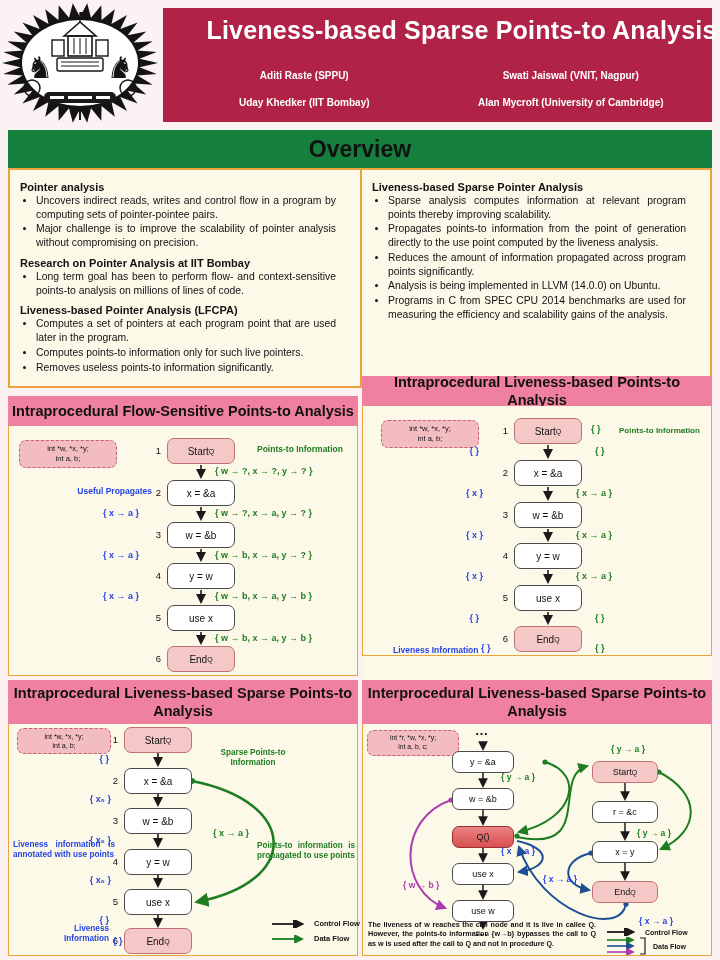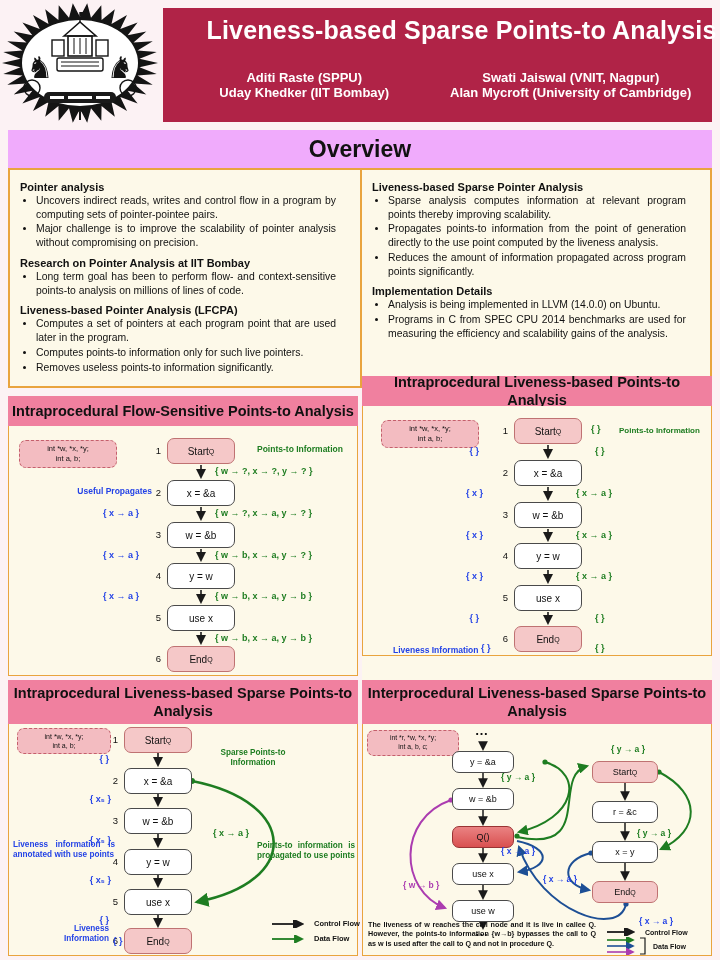--- a/index.html
+++ b/index.html
@@ -2,25 +2,25 @@
 <html><head>
 <meta charset="utf-8">
 <style>
   html,body{margin:0;padding:0;}
   body{font-family:"Liberation Sans",sans-serif;background:#fbeef1;}
   .poster{position:relative;width:720px;height:960px;background:#fcf2f4;overflow:hidden;}
 
   
   .titlebox{position:absolute;left:163px;top:8px;width:549px;height:114px;background:#b02347;color:#fff;}
   .main-title{position:absolute;left:0;top:8px;width:100%;text-align:center;font-size:25px;font-weight:bold;letter-spacing:.2px;padding-left:24px;}
-  .authors{position:absolute;left:8px;top:62px;width:533px;display:grid;grid-template-columns:1fr 1fr;row-gap:0;font-size:13px;font-weight:bold;text-align:center;}
+  .authors{position:absolute;left:8px;top:62px;width:533px;display:grid;grid-template-columns:1fr 1fr;row-gap:16px;font-size:10px;font-weight:bold;text-align:center;}
   .logo{position:absolute;left:0px;top:2px;width:160px;height:122px;}
 
   
-  .banner{position:absolute;left:8px;top:130px;width:704px;height:38px;background:#f0abfc;display:flex;align-items:center;justify-content:center;font-size:23px;font-weight:bold;color:#111;}
+  .banner{position:absolute;left:8px;top:130px;width:704px;height:38px;background:#15803d;display:flex;align-items:center;justify-content:center;font-size:23px;font-weight:bold;color:#111;}
   .ovbody{position:absolute;left:8px;top:168px;width:704px;height:220px;background:#fdf9e9;border:2px solid #e9a43e;box-sizing:border-box;display:flex;}
   .ovcol{width:50%;padding:4px 24px 4px 10px;box-sizing:border-box;}
   .ovcol+.ovcol{border-left:2px solid #e9a43e;}
   .ov-h{font-weight:bold;font-size:11px;margin:7px 0 1px;color:#111;}
   .ovcol ul{margin:0 0 0 16px;padding:0;font-size:10.4px;line-height:1.32;text-align:justify;color:#111;}
   .ovcol li{margin-bottom:1px;}
 
   
   .panel{position:absolute;background:#fdf9e9;}
   .phead{background:#f0809f;color:#111;font-weight:bold;font-size:14.5px;text-align:center;display:flex;align-items:center;justify-content:center;line-height:1.25;padding:0 4px;}
@@ -122,21 +122,20 @@
         <li>Removes useless points-to information significantly.</li>
       </ul>
     </div>
     <div class="ovcol">
       <div class="ov-h">Liveness-based Sparse Pointer Analysis</div>
       <ul>
         <li>Sparse analysis computes information at relevant program points thereby improving scalability.</li>
         <li>Propagates points-to information from the point of generation directly to the use point computed by the liveness analysis.</li>
         <li>Reduces the amount of information propagated across program points significantly.</li>
       </ul>
-      <div class="ov-h">Implementation Details</div>
       <ul>
         <li>Analysis is being implemented in LLVM (14.0.0) on Ubuntu.</li>
         <li>Programs in C from SPEC CPU 2014 benchmarks are used for measuring the efficiency and scalability gains of the analysis.</li>
       </ul>
     </div>
   </div>
 
   <div class="panel" style="left:8px;top:396px;width:350px;height:280px">
     <div class="phead h1">Intraprocedural Flow-Sensitive Points-to Analysis</div>
     <div class="pbody" style="width:350px;height:250px">

